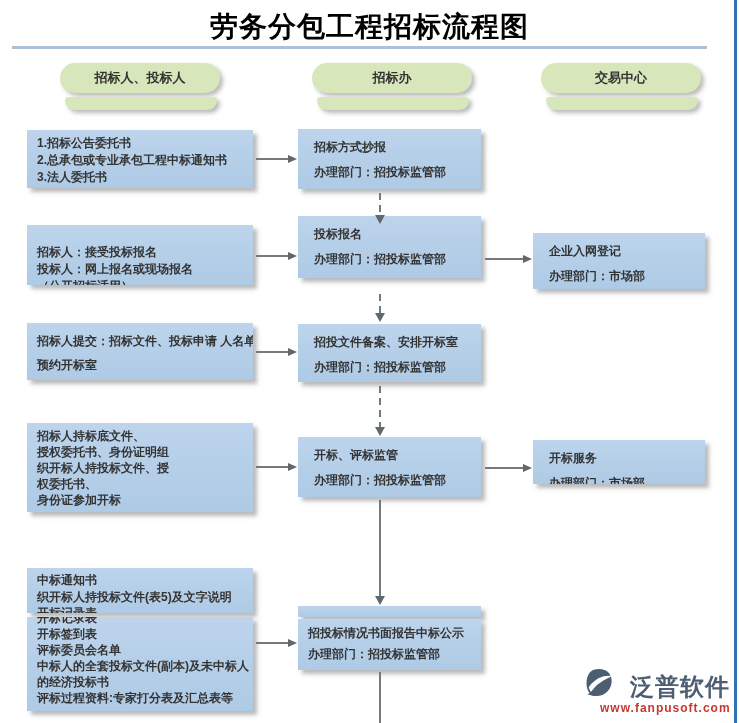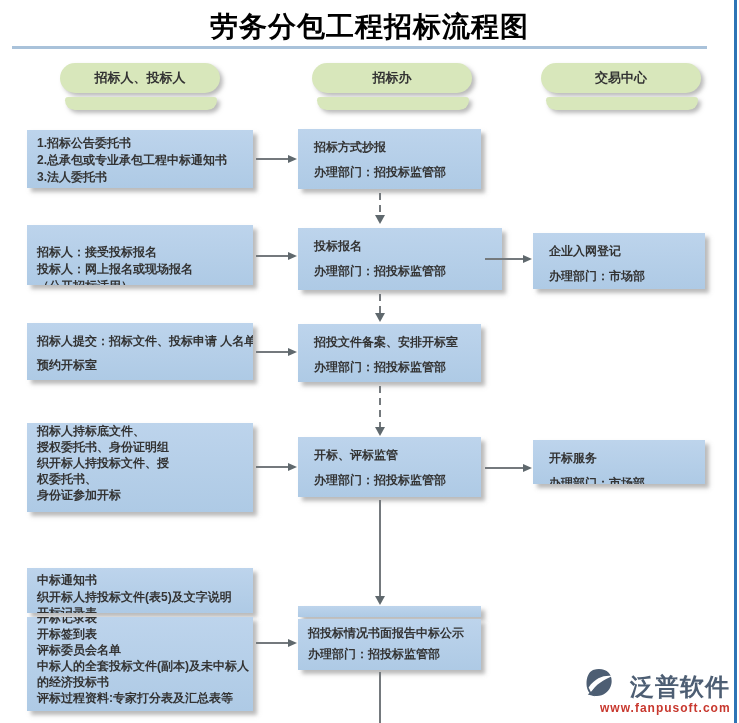--- a/index.html
+++ b/index.html
@@ -35,27 +35,27 @@
     font-size:12px;font-weight:bold;color:#333;overflow:hidden;
   }
   .ln{padding-left:10px;white-space:nowrap;}
 
   #box-l1{left:27px;top:130px;width:226px;height:58px;}
   #box-l1 .ln{line-height:17px;} #box-l1 .first{padding-top:5px;}
   #box-m1{left:298px;top:129px;width:183px;height:60px;}
   .two-line .ln{line-height:25px;padding-left:16px;} .two-line .first{padding-top:6px;}
   #box-l2{left:27px;top:225px;width:226px;height:60px;}
   #box-l2 .ln{line-height:17px;} #box-l2 .first{padding-top:19px;}
-  #box-m2{left:298px;top:228px;width:204px;height:62px;}
+  #box-m2{left:298px;top:216px;width:183px;height:62px;}
   #box-r1{left:533px;top:233px;width:172px;height:56px;}
   #box-l3{left:27px;top:323px;width:226px;height:57px;}
   #box-l3 .ln{line-height:24px;} #box-l3 .first{padding-top:6px;}
   #box-m3{left:298px;top:324px;width:183px;height:58px;}
   #box-l4{left:27px;top:423px;width:226px;height:89px;}
-  #box-l4 .ln{line-height:16px;} #box-l4 .first{}
+  #box-l4 .ln{line-height:16px;} #box-l4 .first{padding-top:5px;}
   #box-m4{left:298px;top:437px;width:183px;height:60px;}
   #box-r2{left:533px;top:440px;width:172px;height:44px;}
   #box-l5a{left:27px;top:568px;width:226px;height:45px;}
   #box-l5a .ln{line-height:16.5px;} #box-l5a .first{padding-top:4px;}
   #box-l5b{left:27px;top:617px;width:226px;height:94px;}
   #box-l5b .ln{line-height:16px;} #box-l5b .first{margin-top:-7px;}
   #box-m5strip{left:298px;top:606px;width:183px;height:11px;}
   #box-m5{left:298px;top:619px;width:183px;height:51px;}
   #box-m5 .ln{line-height:21px;} #box-m5 .first{padding-top:4px;}
 

